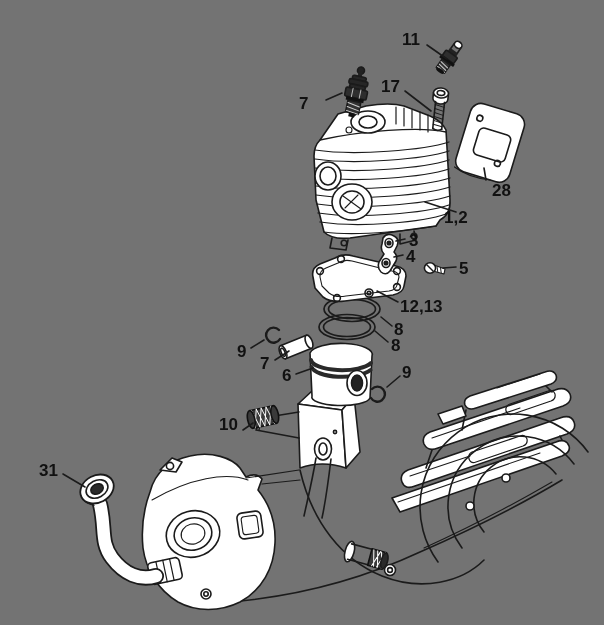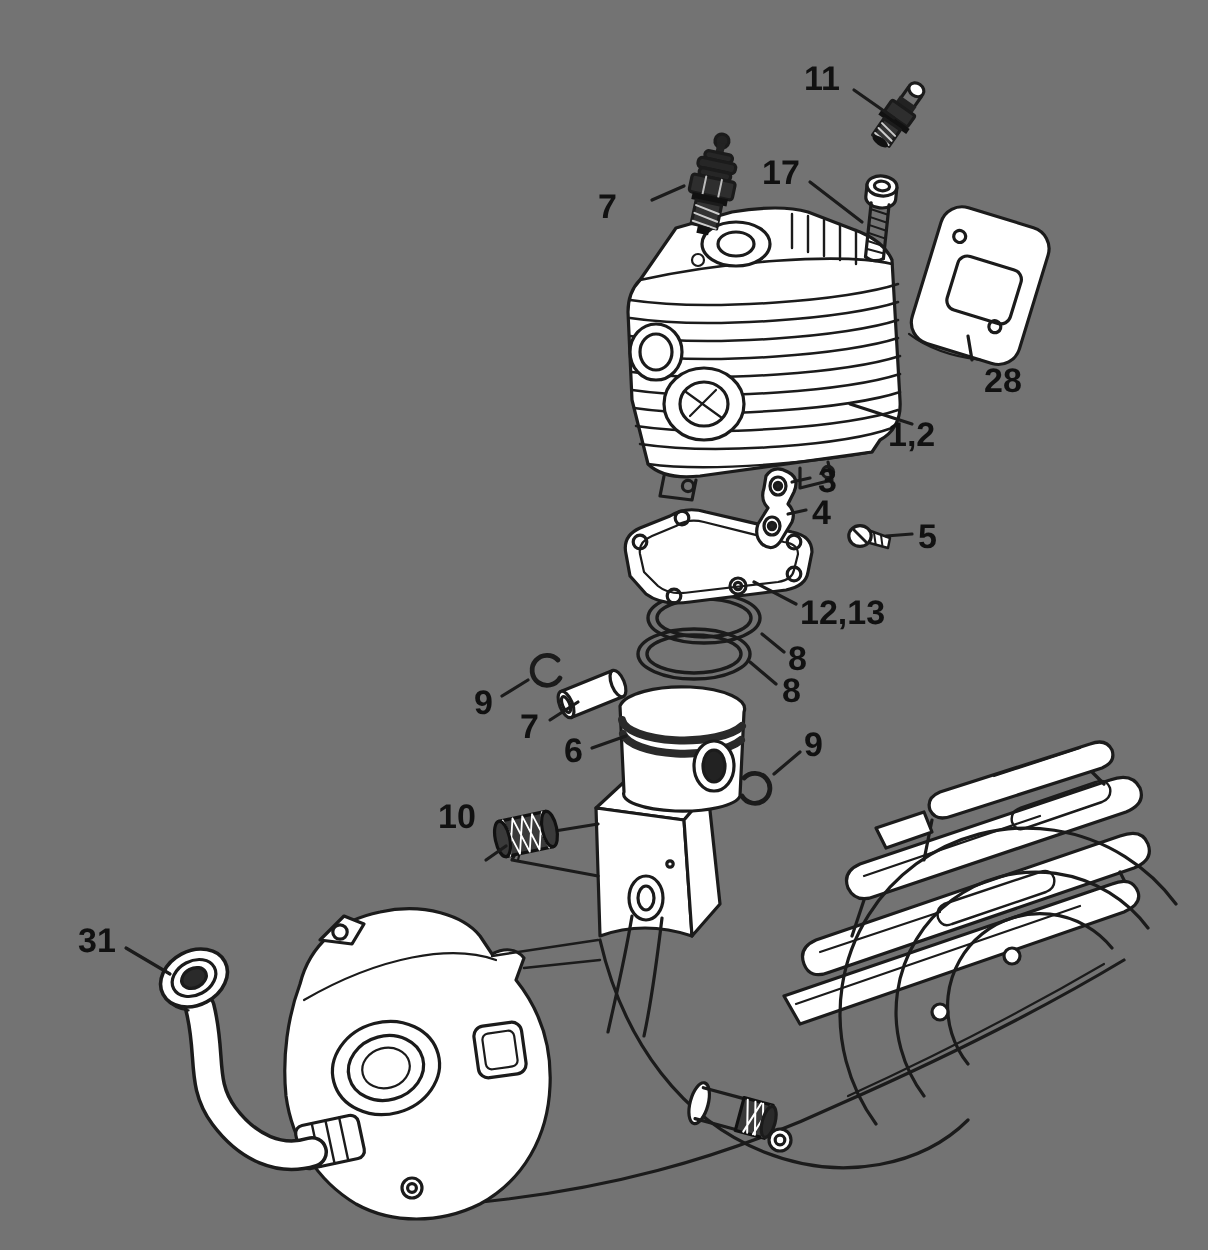--- a/index.html
+++ b/index.html
@@ -264,16 +264,16 @@
 <div class="callout" style="left:409px;top:232px;">3</div>
 <div class="callout" style="left:406px;top:248px;">4</div>
 <div class="callout" style="left:459px;top:260px;">5</div>
 <div class="callout" style="left:400px;top:298px;">12,13</div>
 <div class="callout" style="left:394px;top:321px;">8</div>
 <div class="callout" style="left:391px;top:337px;">8</div>
 <div class="callout" style="left:237px;top:343px;">9</div>
 <div class="callout" style="left:260px;top:355px;">7</div>
 <div class="callout" style="left:282px;top:367px;">6</div>
 <div class="callout" style="left:402px;top:364px;">9</div>
-<div class="callout" style="left:219px;top:400px;">10</div>
+<div class="callout" style="left:219px;top:416px;">10</div>
 <div class="callout" style="left:39px;top:462px;">31</div>
 
 </div>
 
 </body></html>

